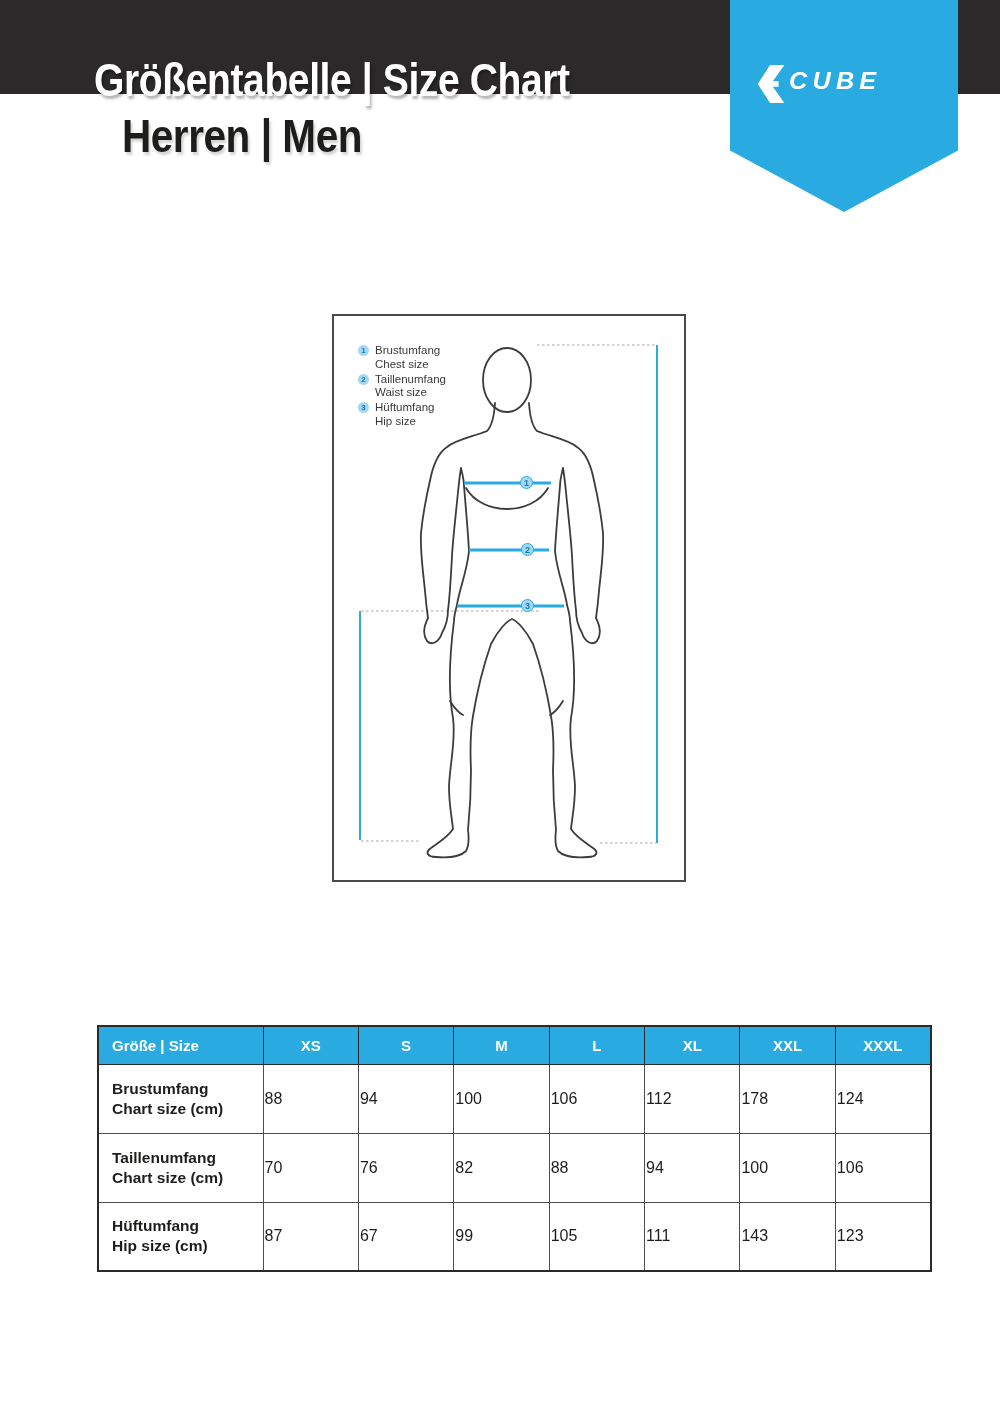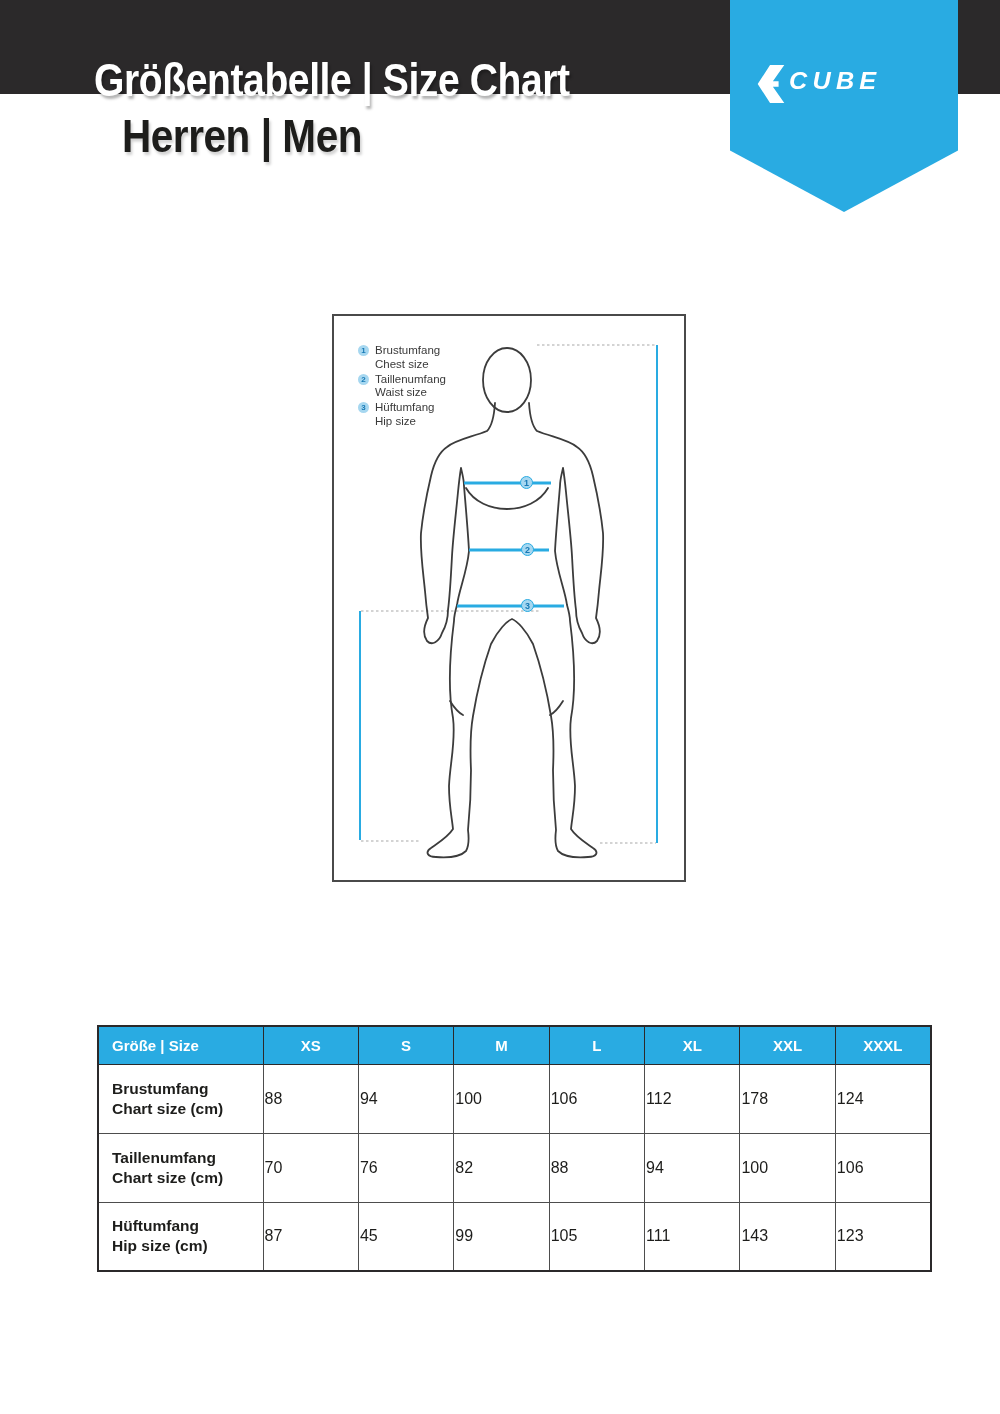--- a/index.html
+++ b/index.html
@@ -207,21 +207,21 @@
       <td class="cell-val">94</td>
       <td class="cell-val">100</td>
       <td class="cell-val">106</td>
     </tr>
     <tr>
       <td class="row-label">
         <div>Hüftumfang</div>
         <div>Hip size (cm)</div>
       </td>
       <td class="cell-val">87</td>
-      <td class="cell-val">45</td>
+      <td class="cell-val">67</td>
       <td class="cell-val">99</td>
       <td class="cell-val">105</td>
       <td class="cell-val">111</td>
       <td class="cell-val">143</td>
       <td class="cell-val">123</td>
     </tr>
   </tbody>
 </table>
 
 </body></html>

